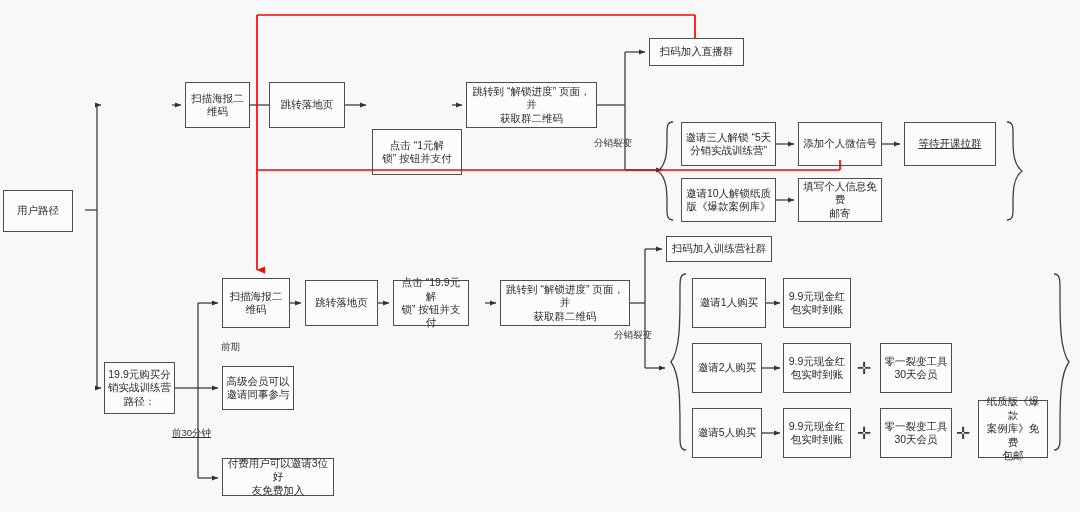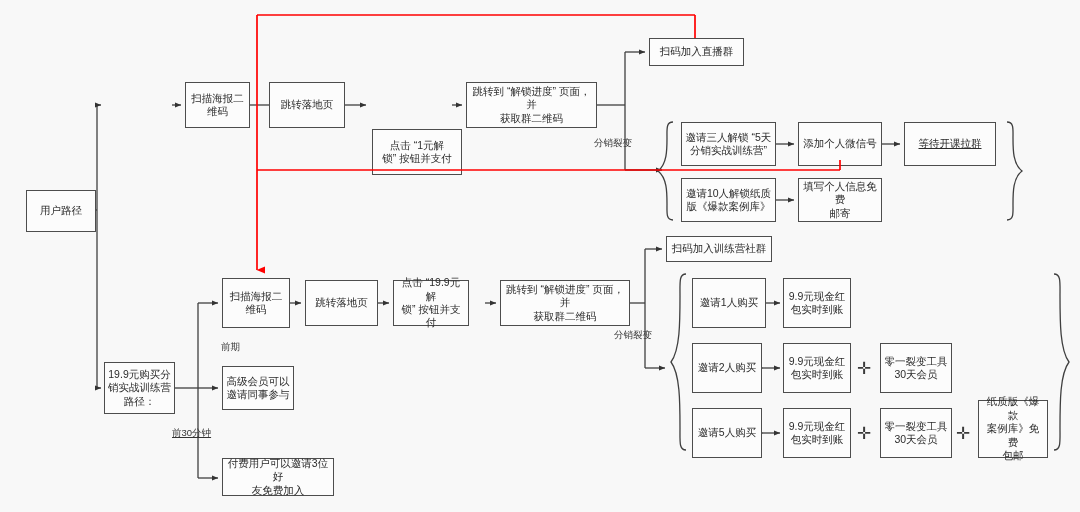--- a/index.html
+++ b/index.html
@@ -142,21 +142,21 @@
   <svg class="brace" style="left:1003px; top:120px;" width="22" height="102" viewBox="0 0 22 102">
     <path d="M4,2 C11,2 10,9 10,18 C10,30 10,44 19,51 C10,58 10,72 10,84 C10,93 11,100 4,100" stroke="#3f3f3f" stroke-width="1.3" fill="none"></path>
   </svg>
   <svg class="brace" style="left:668px; top:272px;" width="22" height="180" viewBox="0 0 22 180">
     <path d="M18,2 C11,2 12,10 12,24 C12,50 12,78 3,90 C12,102 12,130 12,156 C12,170 11,178 18,178" stroke="#3f3f3f" stroke-width="1.3" fill="none"></path>
   </svg>
   <svg class="brace" style="left:1050px; top:272px;" width="22" height="180" viewBox="0 0 22 180">
     <path d="M4,2 C11,2 10,10 10,24 C10,50 10,78 19,90 C10,102 10,130 10,156 C10,170 11,178 4,178" stroke="#3f3f3f" stroke-width="1.3" fill="none"></path>
   </svg>
 
-  <div class="node" style="left:26px; top:190px; width:70px; height:42px;">用户路径</div>
+  <div class="node" style="left:3px; top:190px; width:70px; height:42px;">用户路径</div>
 
   <div class="node" style="left:185px; top:82px; width:65px; height:46px;">扫描海报二
 维码</div>
   <div class="node" style="left:269px; top:82px; width:76px; height:46px;">跳转落地页</div>
   <div class="node" style="left:372px; top:82px; width:90px; height:46px;margin-top:47px;">点击 “1元解
 锁” 按钮并支付</div>
   <div class="node" style="left:466px; top:82px; width:131px; height:46px;">跳转到 “解锁进度” 页面，并
 获取群二维码</div>
   <div class="node" style="left:649px; top:38px; width:95px; height:28px;">扫码加入直播群</div>
 

